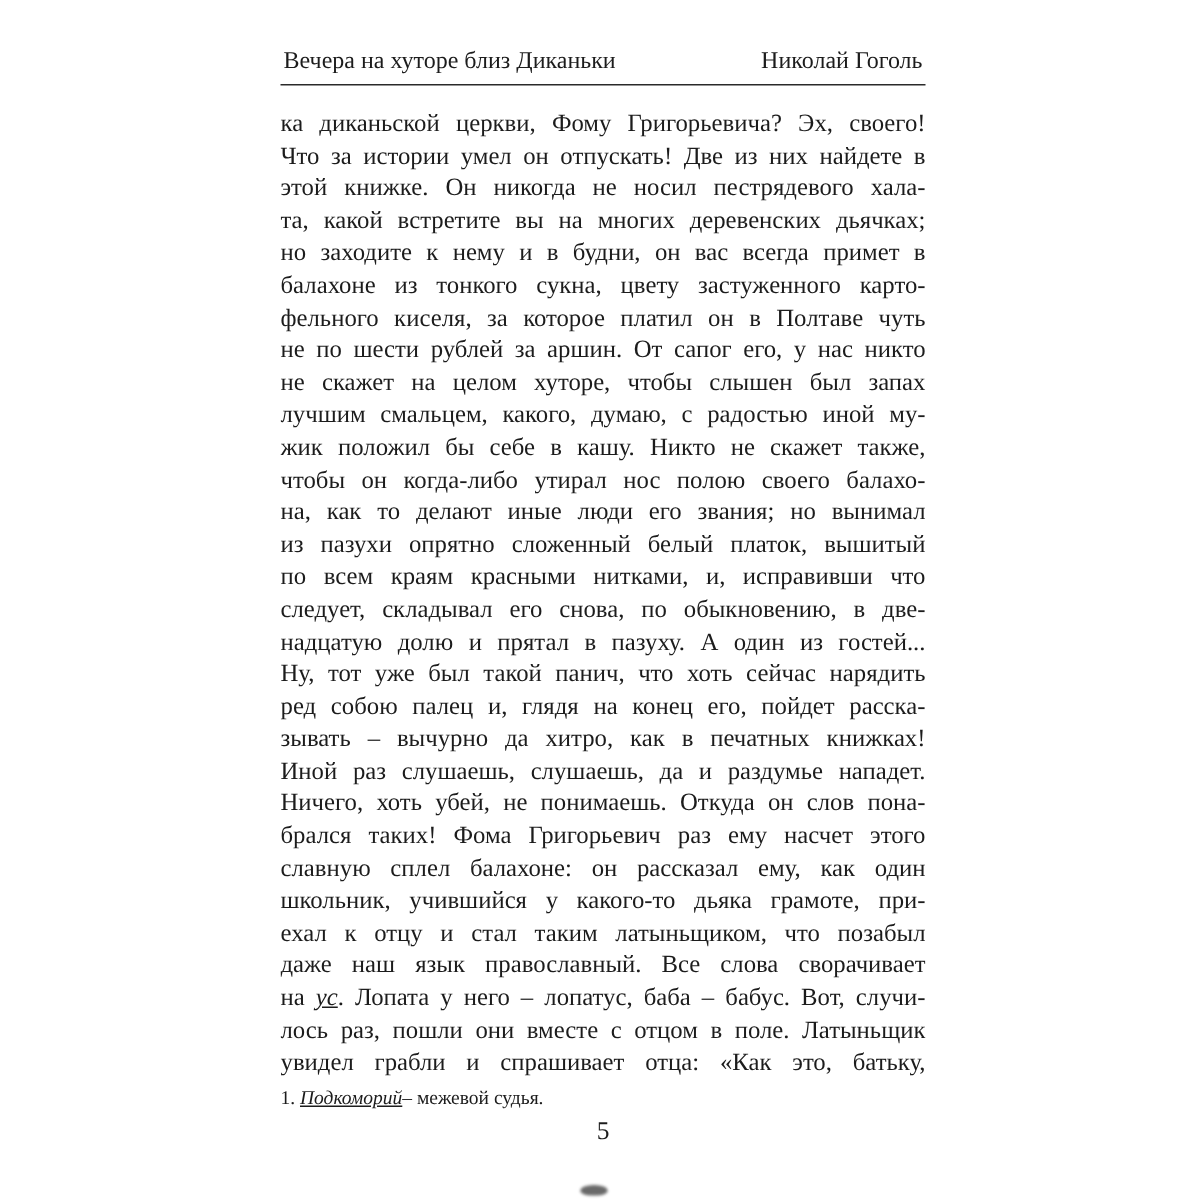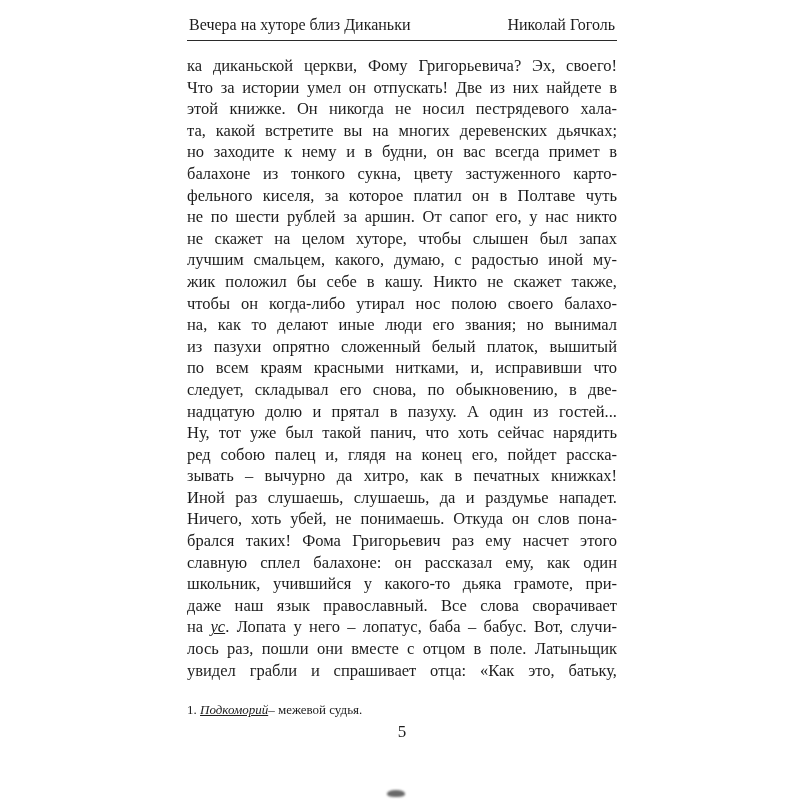--- a/index.html
+++ b/index.html
@@ -13,33 +13,34 @@
   .page { position: relative; width: 800px; height: 800px; background: #ffffff; }
   .column { position: absolute; left: 187px; top: 15px; width: 430px; }
 
   .header {
     display: flex;
     justify-content: space-between;
     align-items: baseline;
     font-size: 16px;
     line-height: 20px;
     padding: 0 2px;
+    margin-top: 16px;
   }
   .rule { height: 1px; background: #2a2a2a; margin-top: 5px; }
 
   .body-text { margin-top: 14px; font-size: 16.5px; line-height: 21.6px; }
   .line {
     text-align: justify;
     text-align-last: justify;
     height: 21.6px;
     overflow: hidden;
   }
   .italic { font-style: italic; text-decoration: underline; }
 
-  .footnote { margin-top: 21px; font-size: 13px; line-height: 16px; }
+  .footnote { margin-top: 5px; font-size: 13px; line-height: 16px; }
 
   .page-number { margin-top: 4px; text-align: center; font-size: 17px; line-height: 20px; }
 
   .smudge {
     position: absolute;
     left: 387px;
     top: 790px;
     width: 18px;
     height: 7px;
     background: #4f4f4f;
@@ -80,20 +81,21 @@
         <div class="line"><span>следует, складывал его снова, по обыкновению, в две-</span></div>
         <div class="line"><span>надцатую долю и прятал в пазуху. А один из гостей...</span></div>
         <div class="line"><span>Ну, тот уже был такой панич, что хоть сейчас нарядить</span></div>
         <div class="line"><span>ред собою палец и, глядя на конец его, пойдет расска-</span></div>
         <div class="line"><span>зывать – вычурно да хитро, как в печатных книжках!</span></div>
         <div class="line"><span>Иной раз слушаешь, слушаешь, да и раздумье нападет.</span></div>
         <div class="line"><span>Ничего, хоть убей, не понимаешь. Откуда он слов пона-</span></div>
         <div class="line"><span>брался таких! Фома Григорьевич раз ему насчет этого</span></div>
         <div class="line"><span>славную сплел балахоне: он рассказал ему, как один</span></div>
         <div class="line"><span>школьник, учившийся у какого-то дьяка грамоте, при-</span></div>
+        <div class="line"><span>ехал к отцу и стал таким латыньщиком, что позабыл</span></div>
         <div class="line"><span>даже наш язык православный. Все слова сворачивает</span></div>
         <div class="line"><span>на </span><span class="italic">ус</span><span>. Лопата у него – лопатус, баба – бабус. Вот, случи-</span></div>
         <div class="line"><span>лось раз, пошли они вместе с отцом в поле. Латыньщик</span></div>
         <div class="line"><span>увидел грабли и спрашивает отца: «Как это, батьку,</span></div>
       </div>
 
     <div class="footnote"><span>1. </span><span class="italic">Подкоморий</span><span>– межевой судья.</span></div>
 
     <div class="page-number">5</div>
 

